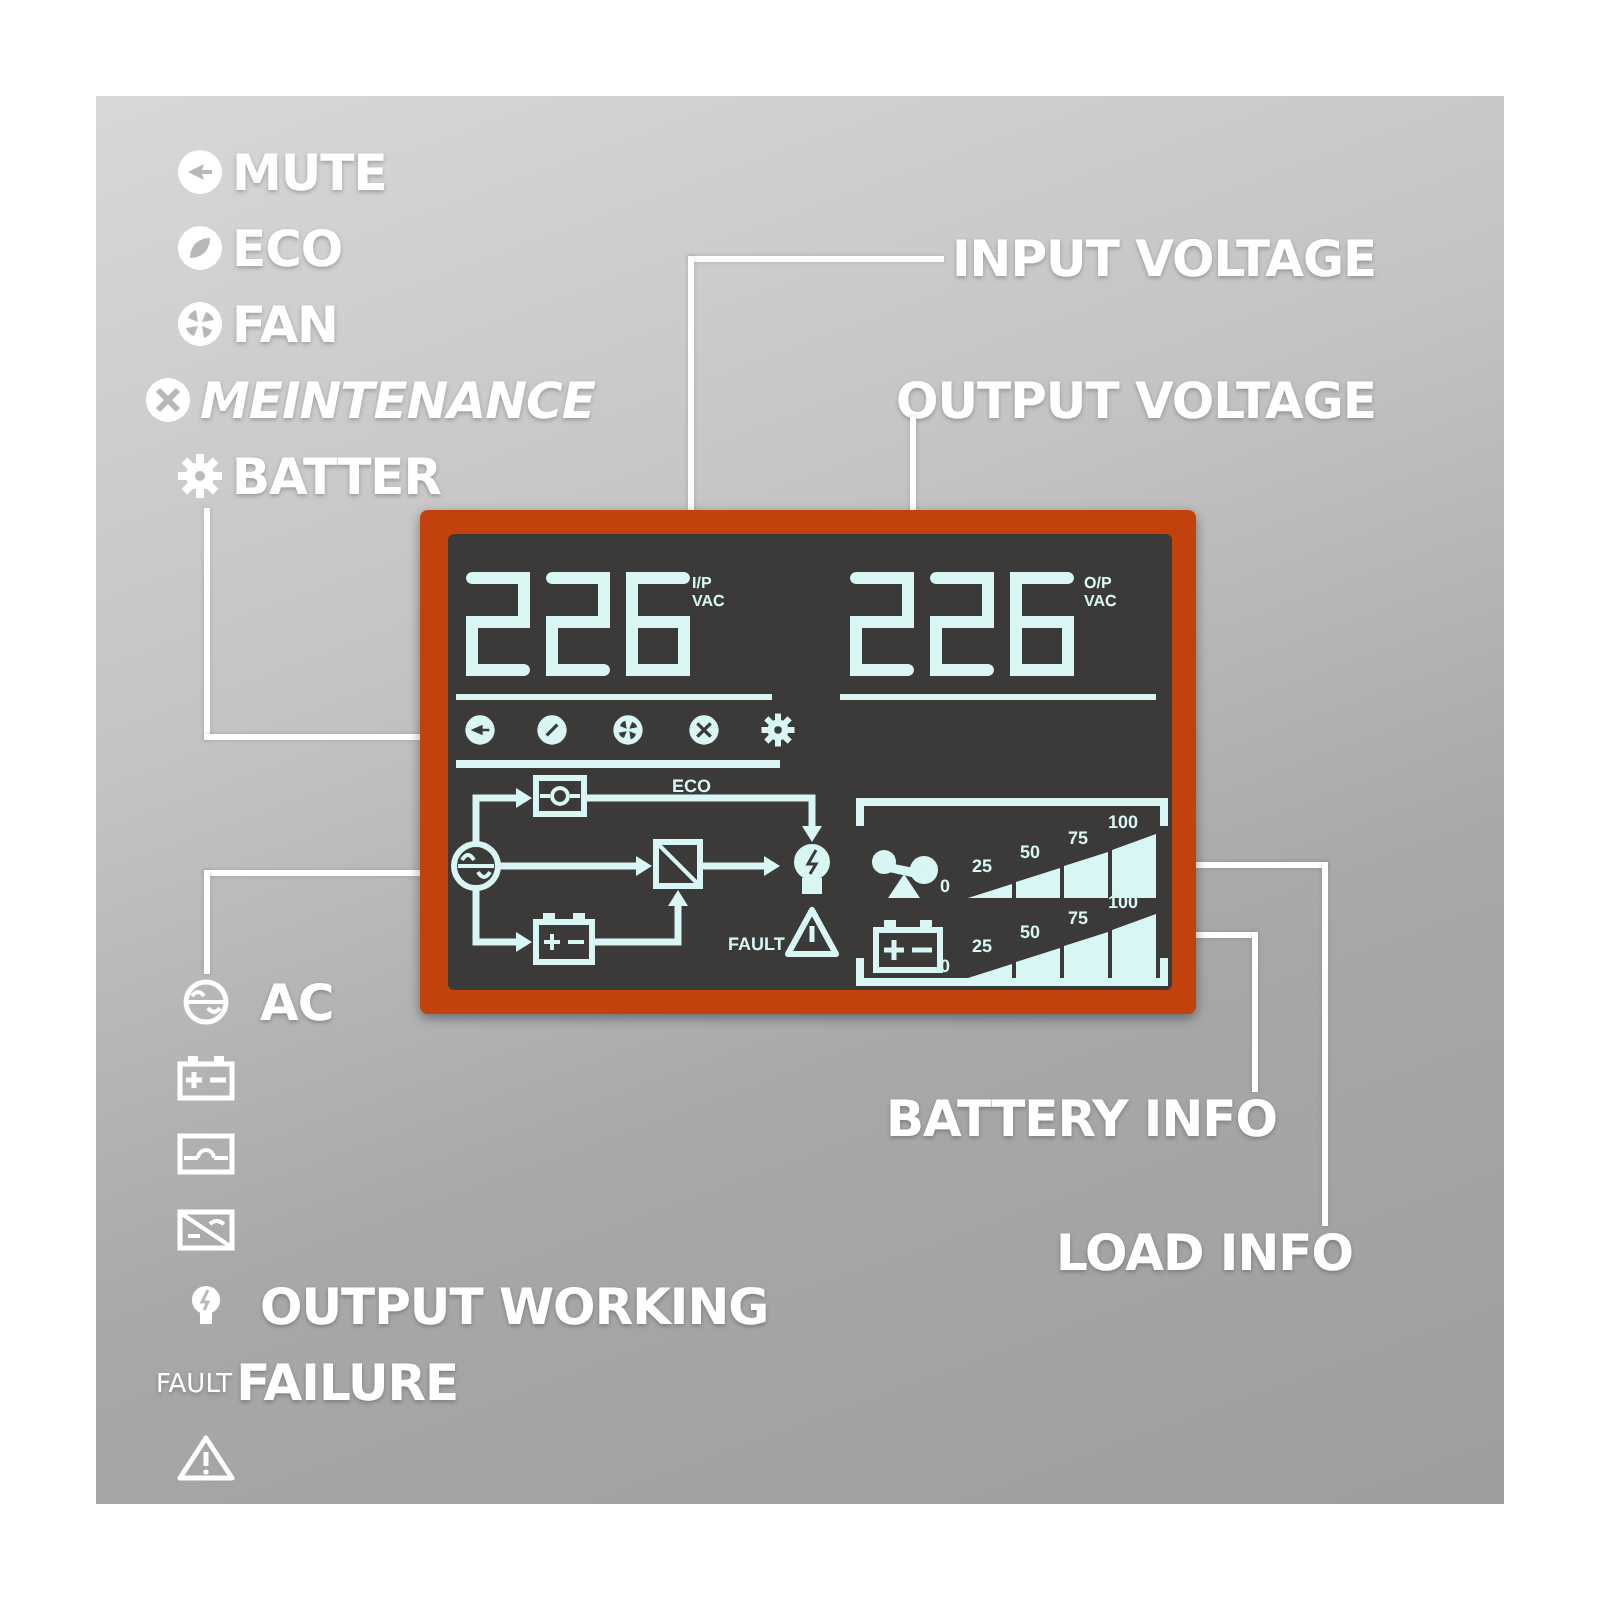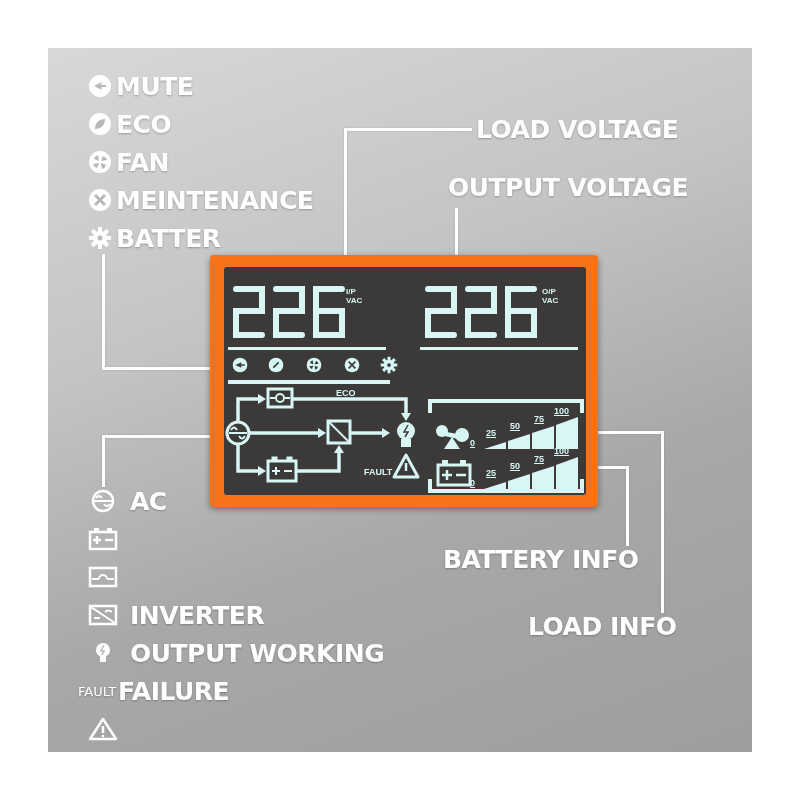--- a/index.html
+++ b/index.html
@@ -16,33 +16,33 @@
   .lbl .ico { display:inline-block; width:24px; height:24px; vertical-align:-3px; margin-right:4px; }
   .lbl .ico svg { width:24px; height:24px; display:block; }
   .lbl2 { font-size:25px; }
   .lbl2 .ico { width:30px; margin-right:12px; }
   .lbl2 .ico svg { width:30px; height:24px; }
   .fault-small { font-size:13px; font-weight:normal; vertical-align:4px; margin-right:2px; letter-spacing:0; }
   .leader { position:absolute; background:#ffffff; box-shadow:0 0 2px rgba(0,0,0,0.15); }
 
   .lcd-frame {
     position:absolute; left:210px; top:255px; width:388px; height:252px;
-    background:#f97316; border-radius:4px; box-shadow: 0 2px 6px rgba(0,0,0,0.4);
+    background:#c2410c; border-radius:4px; box-shadow: 0 2px 6px rgba(0,0,0,0.4);
   }
   .lcd {
     position:absolute; left:14px; top:12px; width:362px; height:228px;
     background:#3b3a39; border-radius:3px;
   }
   .seg { position:absolute; color:#d7f6f4; }
   .seg svg { display:block; }
   .unit { position:absolute; color:#d7f6f4; font-family:"Liberation Sans", sans-serif; font-weight:bold; font-size:8px; line-height:9px; text-align:left; }
   .lcd-line { position:absolute; background:#d7f6f4; height:3px; }
   .lcd-icon { position:absolute; }
   .lcd-txt { position:absolute; color:#d7f6f4; font-family:"Liberation Sans", sans-serif; font-weight:bold; font-size:9px; }
-  .tick { position:absolute; color:#d7f6f4; font-family:"Liberation Sans", sans-serif; font-weight:bold; font-size:9px;text-decoration:underline; }
+  .tick { position:absolute; color:#d7f6f4; font-family:"Liberation Sans", sans-serif; font-weight:bold; font-size:9px; }
 </style>
 </head>
 <body>
 
 <div class="panel"></div>
 
 <div class="lbl" style="left:88px; top:74px;text-align:right;">
   <span class="ico"><svg viewBox="0 0 24 24">
         <circle cx="12" cy="12" r="11" fill="#fff"></circle>
         <path d="M6 12 L14 8 L13 11 L18 11 L18 13 L13 13 L14 16 Z" fill="#b8b8b8"></path>
@@ -53,21 +53,21 @@
         <circle cx="12" cy="12" r="11" fill="#fff"></circle>
         <path d="M7 17 C7 10 12 7 17 7 C17 13 13 17 7 17 Z" fill="#b8b8b8"></path>
       </svg></span><span>ECO</span>
 </div>
 <div class="lbl" style="left:88px; top:150px;">
   <span class="ico"><svg viewBox="0 0 24 24">
         <circle cx="12" cy="12" r="11" fill="#fff"></circle>
         <path d="M11 11 L6 9 A6 6 0 0 1 10 5 Z M13 11 L15 6 A6 6 0 0 1 19 10 Z M13 13 L18 15 A6 6 0 0 1 14 19 Z M11 13 L9 18 A6 6 0 0 1 5 14 Z" fill="#b8b8b8"></path>
       </svg></span><span>FAN</span>
 </div>
-<div class="lbl" style="left:88px; top:188px;">
+<div class="lbl" style="left:72px; top:188px;font-style:italic;">
   <span class="ico"><svg viewBox="0 0 24 24">
         <circle cx="12" cy="12" r="11" fill="#fff"></circle>
         <path d="M7 7 L17 17 M17 7 L7 17" stroke="#b8b8b8" stroke-width="3"></path>
       </svg></span><span>MEINTENANCE</span>
 </div>
 <div class="lbl" style="left:88px; top:226px;">
   <span class="ico"><svg viewBox="0 0 24 24">
         <g fill="#fff">
           <circle cx="12" cy="12" r="7"></circle>
           <rect x="10" y="1" width="4" height="22"></rect>
@@ -99,42 +99,42 @@
         <rect x="2" y="3" width="26" height="18" fill="none" stroke="#fff" stroke-width="2.5"></rect>
         <path d="M4 14 L11 14 M19 14 L26 14" stroke="#fff" stroke-width="2"></path>
         <path d="M11 14 A4 4 0 0 1 19 14" fill="none" stroke="#fff" stroke-width="2"></path>
       </svg></span>
 </div>
 <div class="lbl lbl2" style="left:88px; top:603px;">
   <span class="ico"><svg viewBox="0 0 30 24">
         <rect x="2" y="3" width="26" height="18" fill="none" stroke="#fff" stroke-width="2.5"></rect>
         <path d="M3 4 L27 20" stroke="#fff" stroke-width="2"></path>
         <path d="M6 15 L12 15 M17 9 Q20 6 24 9" stroke="#fff" stroke-width="2" fill="none"></path>
-      </svg></span><span>INVERTER</span>
+      </svg></span>
 </div>
 <div class="lbl lbl2" style="left:88px; top:641px;">
   <span class="ico"><svg viewBox="0 0 30 24">
         <circle cx="15" cy="9" r="7" fill="#fff"></circle>
         <rect x="12" y="15" width="6" height="6" fill="#fff"></rect>
         <path d="M16 4 L13 10 L16 10 L14 14" stroke="#bbb" stroke-width="1.5" fill="none"></path>
       </svg></span><span>OUTPUT WORKING</span>
 </div>
 <div class="lbl lbl2" style="left:78px; top:679px;text-align:center;">
   <span class="fault-small">FAULT</span><span>FAILURE</span>
 </div>
 <div class="lbl lbl2" style="left:88px; top:717px;">
   <span class="ico"><svg viewBox="0 0 30 24">
         <path d="M15 2 L28 22 L2 22 Z" fill="none" stroke="#fff" stroke-width="2.5" stroke-linejoin="round"></path>
         <path d="M15 9 L15 16" stroke="#fff" stroke-width="2.5"></path>
         <circle cx="15" cy="19" r="1.3" fill="#fff"></circle>
       </svg></span>
 </div>
 
-<div class="lbl" style="left:476px; top:117px;">LOAD VOLTAGE</div>
-<div class="lbl" style="left:448px; top:175px;">OUTPUT VOLTAGE</div>
+<div class="lbl" style="left:476px; top:117px;">INPUT VOLTAGE</div>
+<div class="lbl" style="left:448px; top:188px;">OUTPUT VOLTAGE</div>
 <div class="lbl" style="left:443px; top:547px;">BATTERY INFO</div>
 <div class="lbl" style="left:528px; top:614px;">LOAD INFO</div>
 
 <div class="leader" style="left:344px; top:128px; width:128px; height:3px;"></div>
 <div class="leader" style="left:344px; top:128px; width:3px; height:152px;"></div>
 <div class="leader" style="left:455px; top:208px; width:3px; height:72px;"></div>
 <div class="leader" style="left:102px; top:254px; width:3px; height:116px;"></div>
 <div class="leader" style="left:102px; top:367px; width:108px; height:3px;"></div>
 <div class="leader" style="left:102px; top:435px; width:108px; height:3px;"></div>
 <div class="leader" style="left:102px; top:435px; width:3px; height:52px;"></div>

